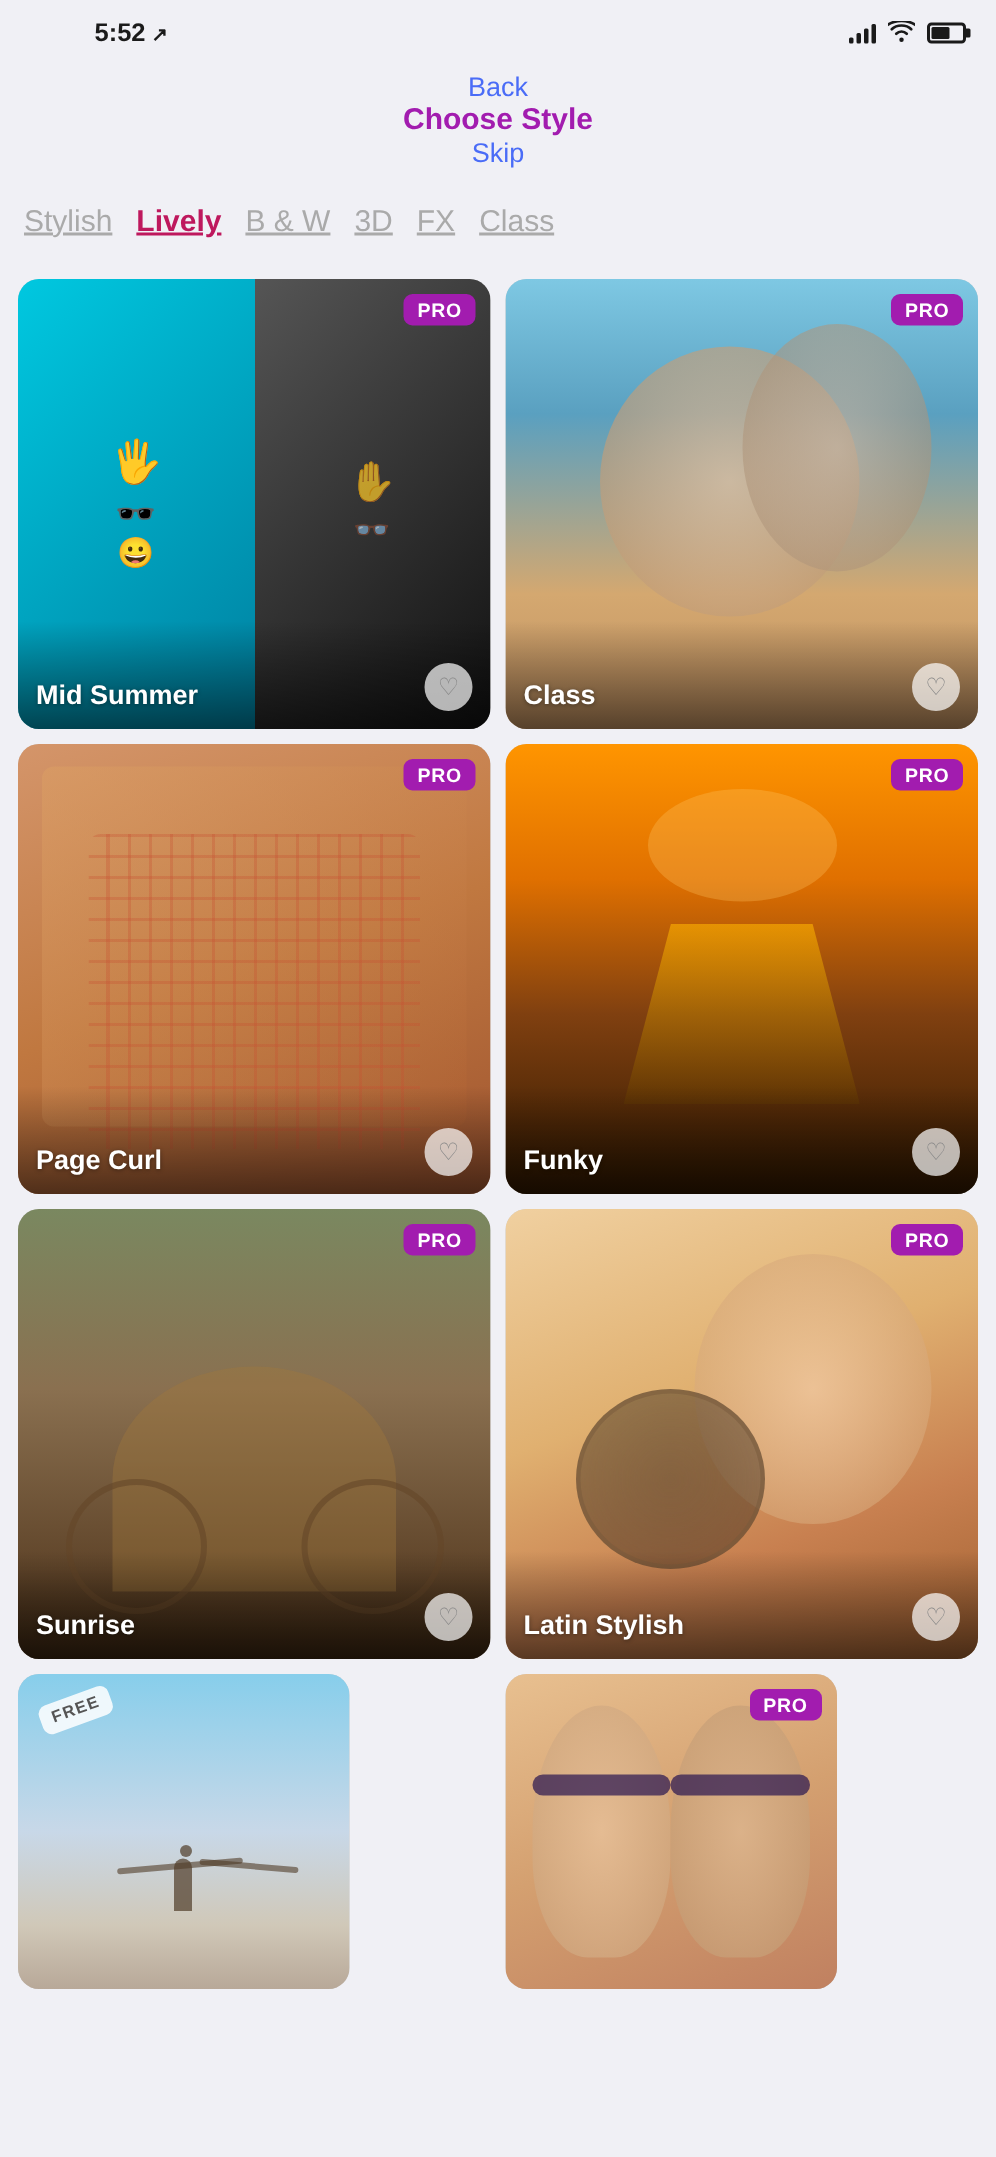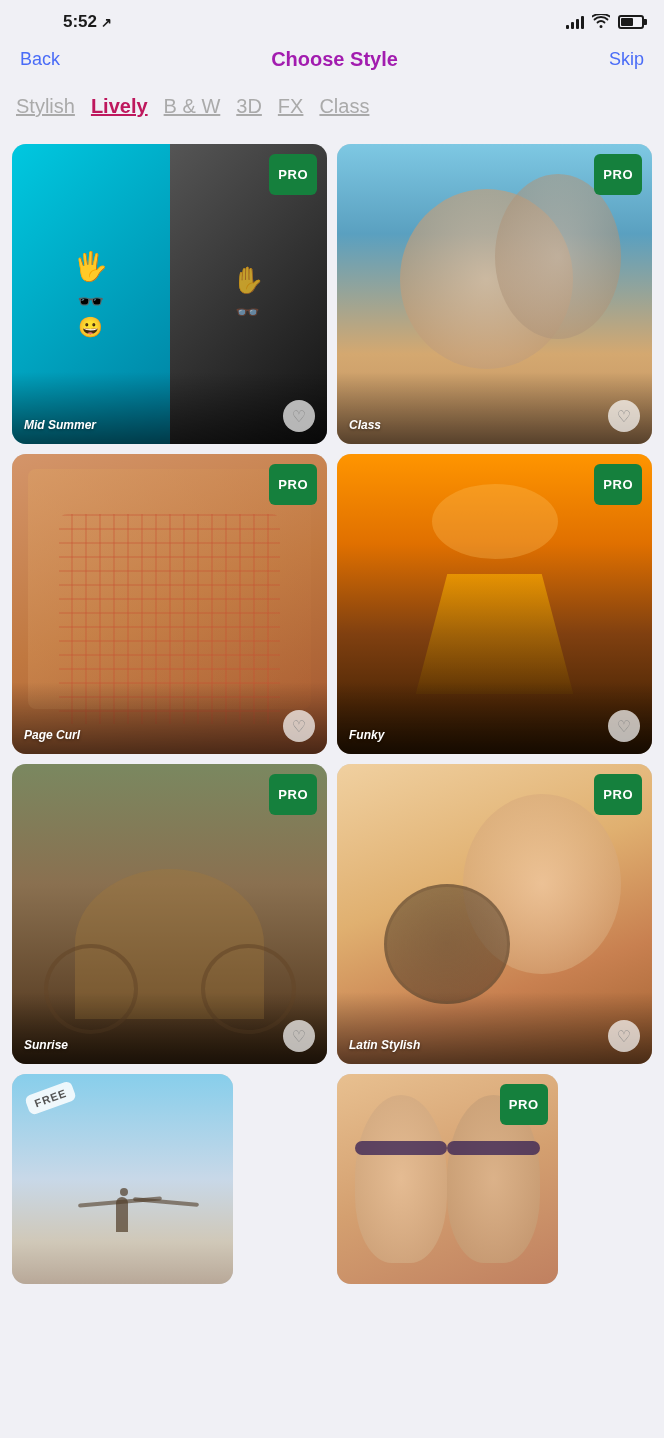--- a/index.html
+++ b/index.html
@@ -77,20 +77,21 @@
       border-radius: 1px;
     }
 
     
     .header {
       display: flex;
       justify-content: space-between;
       align-items: center;
       padding: 8px 20px 12px 20px;
       background: #f0f0f5;
+      flex-direction: column;
     }
     .header-back {
       font-size: 18px;
       color: #4a6cf7;
       font-weight: 400;
       cursor: pointer;
     }
     .header-title {
       font-size: 20px;
       font-weight: 700;
@@ -145,25 +146,25 @@
       cursor: pointer;
       aspect-ratio: 1.05/1;
       background: #ccc;
     }
 
     
     .pro-badge {
       position: absolute;
       top: 10px;
       right: 10px;
-      background: #15803d;
+      background: #a21caf;
       color: white;
       font-size: 13px;
       font-weight: 700;
-      padding: 13px 9px;
+      padding: 3px 9px;
       border-radius: 6px;
       letter-spacing: 0.5px;
     }
 
     
     .free-badge {
       position: absolute;
       top: 14px;
       left: 14px;
       background: rgba(255,255,255,0.85);
@@ -184,24 +185,23 @@
       left: 0;
       right: 0;
       padding: 28px 12px 12px 12px;
       background: linear-gradient(to top, rgba(0,0,0,0.55) 0%, transparent 100%);
       display: flex;
       justify-content: space-between;
       align-items: flex-end;
     }
     .card-name {
       color: white;
-      font-size: 12px;
+      font-size: 18px;
       font-weight: 700;
       text-shadow: 0 1px 3px rgba(0,0,0,0.4);
-      font-style: italic;
     }
     .heart-btn {
       width: 32px;
       height: 32px;
       border-radius: 50%;
       background: rgba(255,255,255,0.7);
       display: flex;
       align-items: center;
       justify-content: center;
       color: #888;

